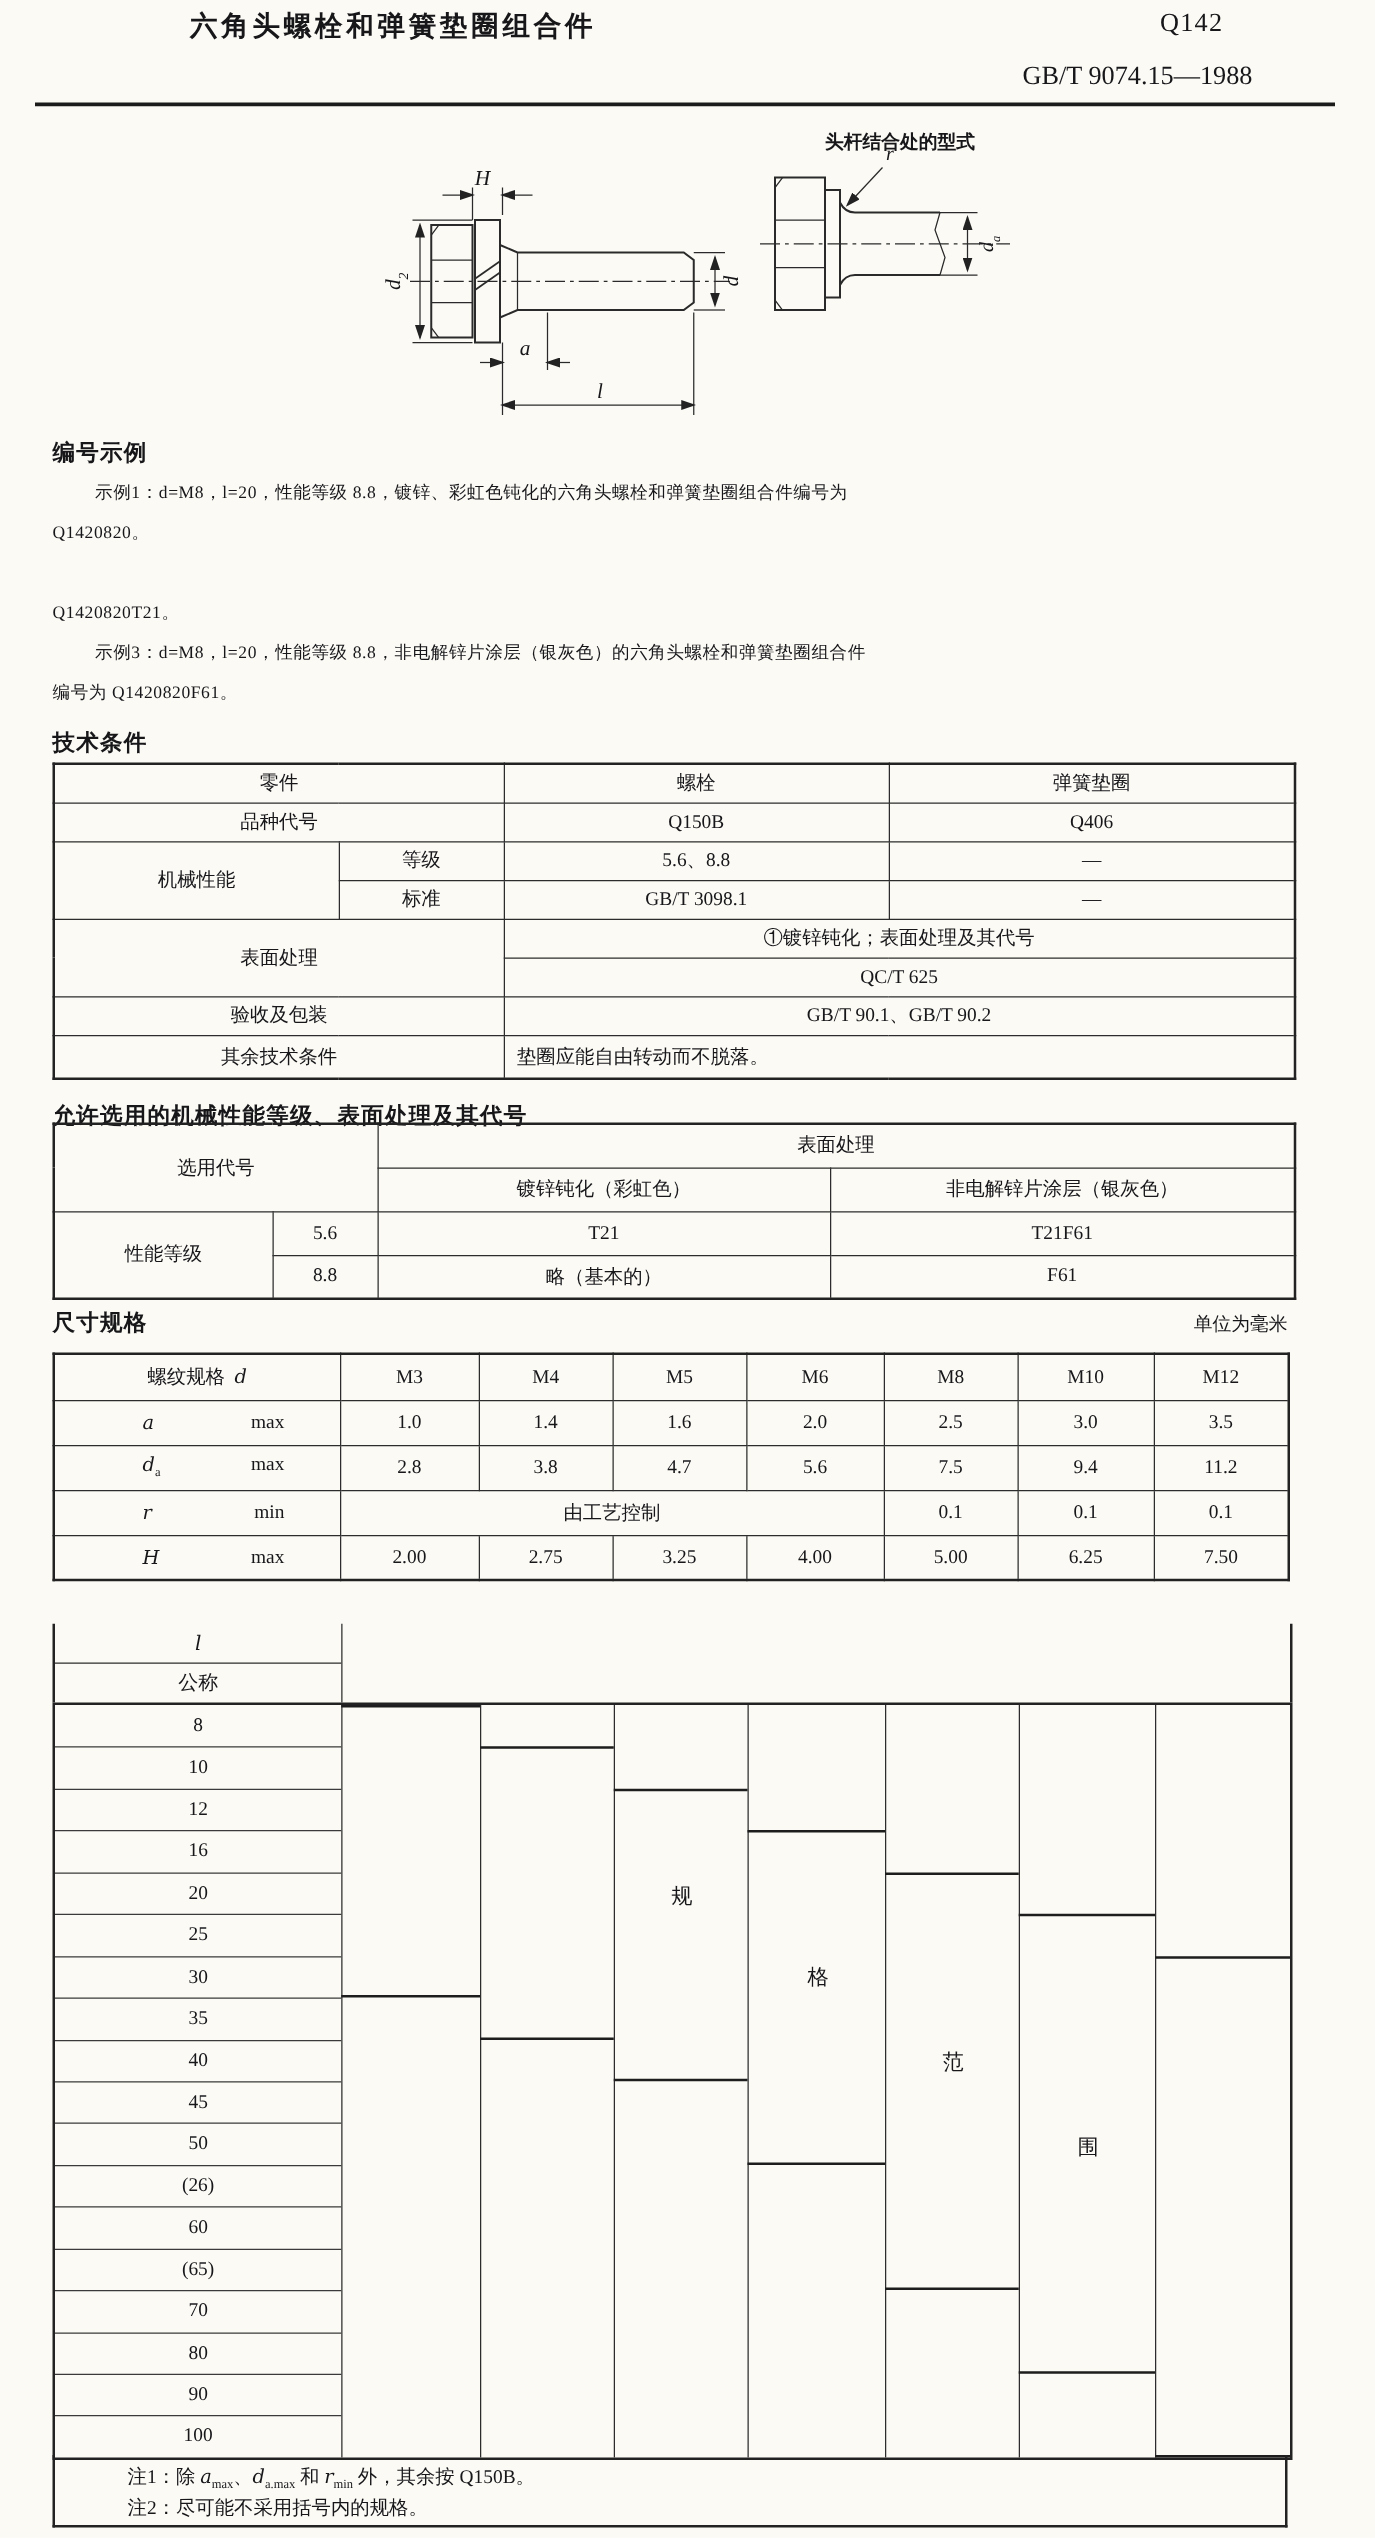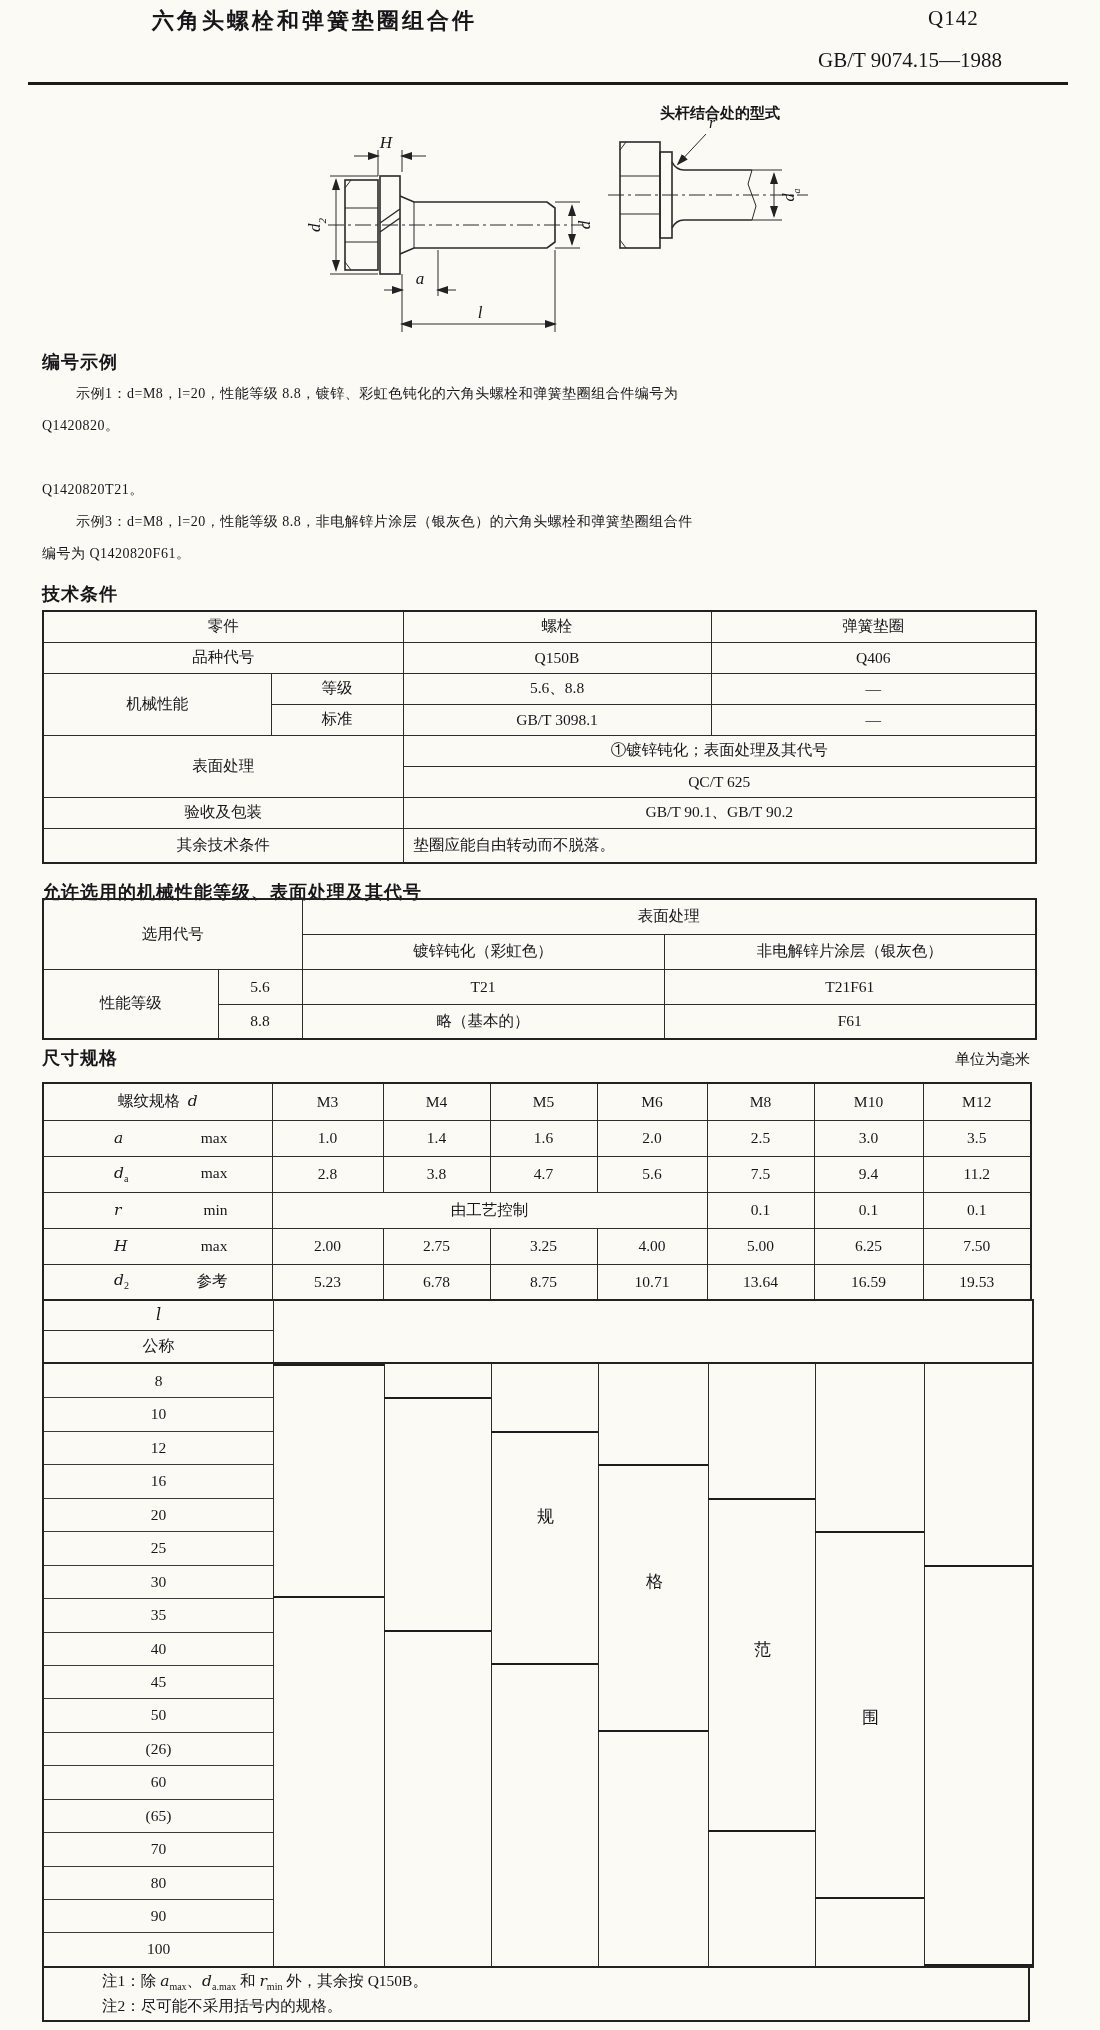--- a/index.html
+++ b/index.html
@@ -281,35 +281,20 @@
             </div>
           </td>
       <td>2.00</td>
       <td>2.75</td>
       <td>3.25</td>
       <td>4.00</td>
       <td>5.00</td>
       <td>6.25</td>
       <td>7.50</td>
     </tr>
-    <tr style="height:36px">
-      <td>
-            <div style="display:flex;padding:0 44px 0 70px;justify-content:space-between;">
-              <span><span class="it">d</span><sub>2</sub></span>
-              <span>参考</span>
-            </div>
-          </td>
-      <td>5.23</td>
-      <td>6.78</td>
-      <td>8.75</td>
-      <td>10.71</td>
-      <td>13.64</td>
-      <td>16.59</td>
-      <td>19.53</td>
-    </tr>
   </tbody>
     </table>
 
   <div class="abs lcap">
     <div class="lcap-left">
       <div class="lcap-row first">
           <span class="it">l</span>
         </div>
       <div class="lcap-row">公称</div>
     </div>

